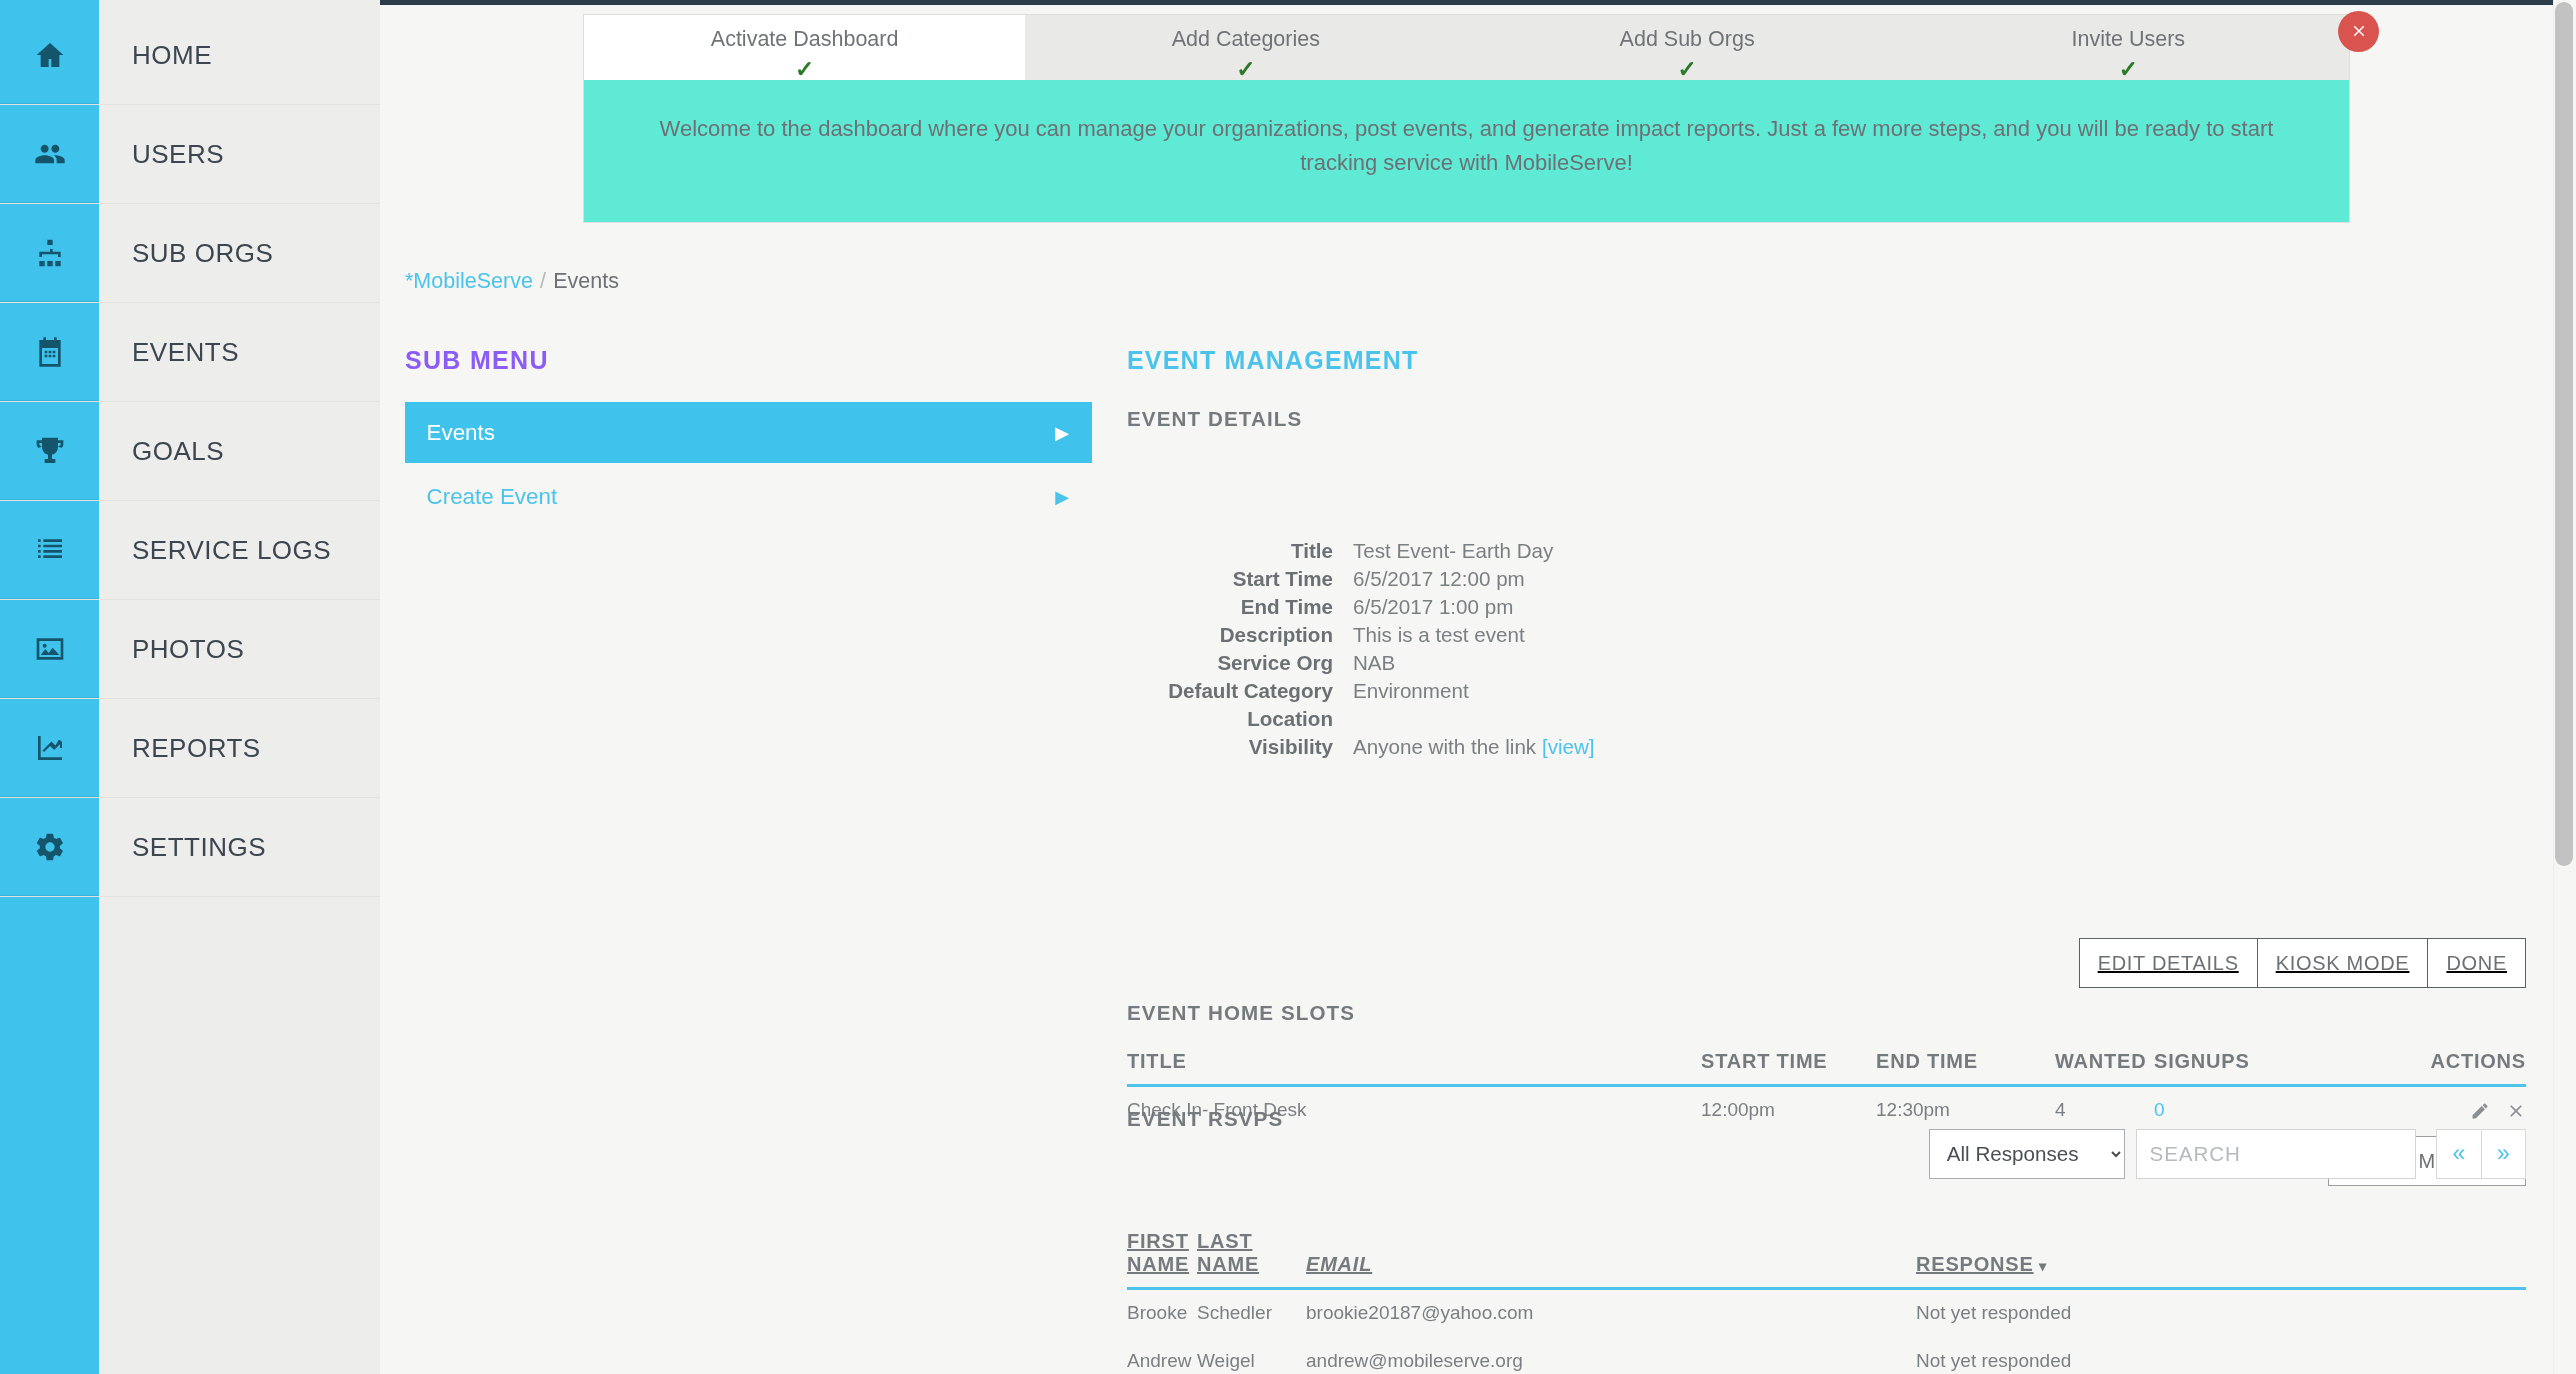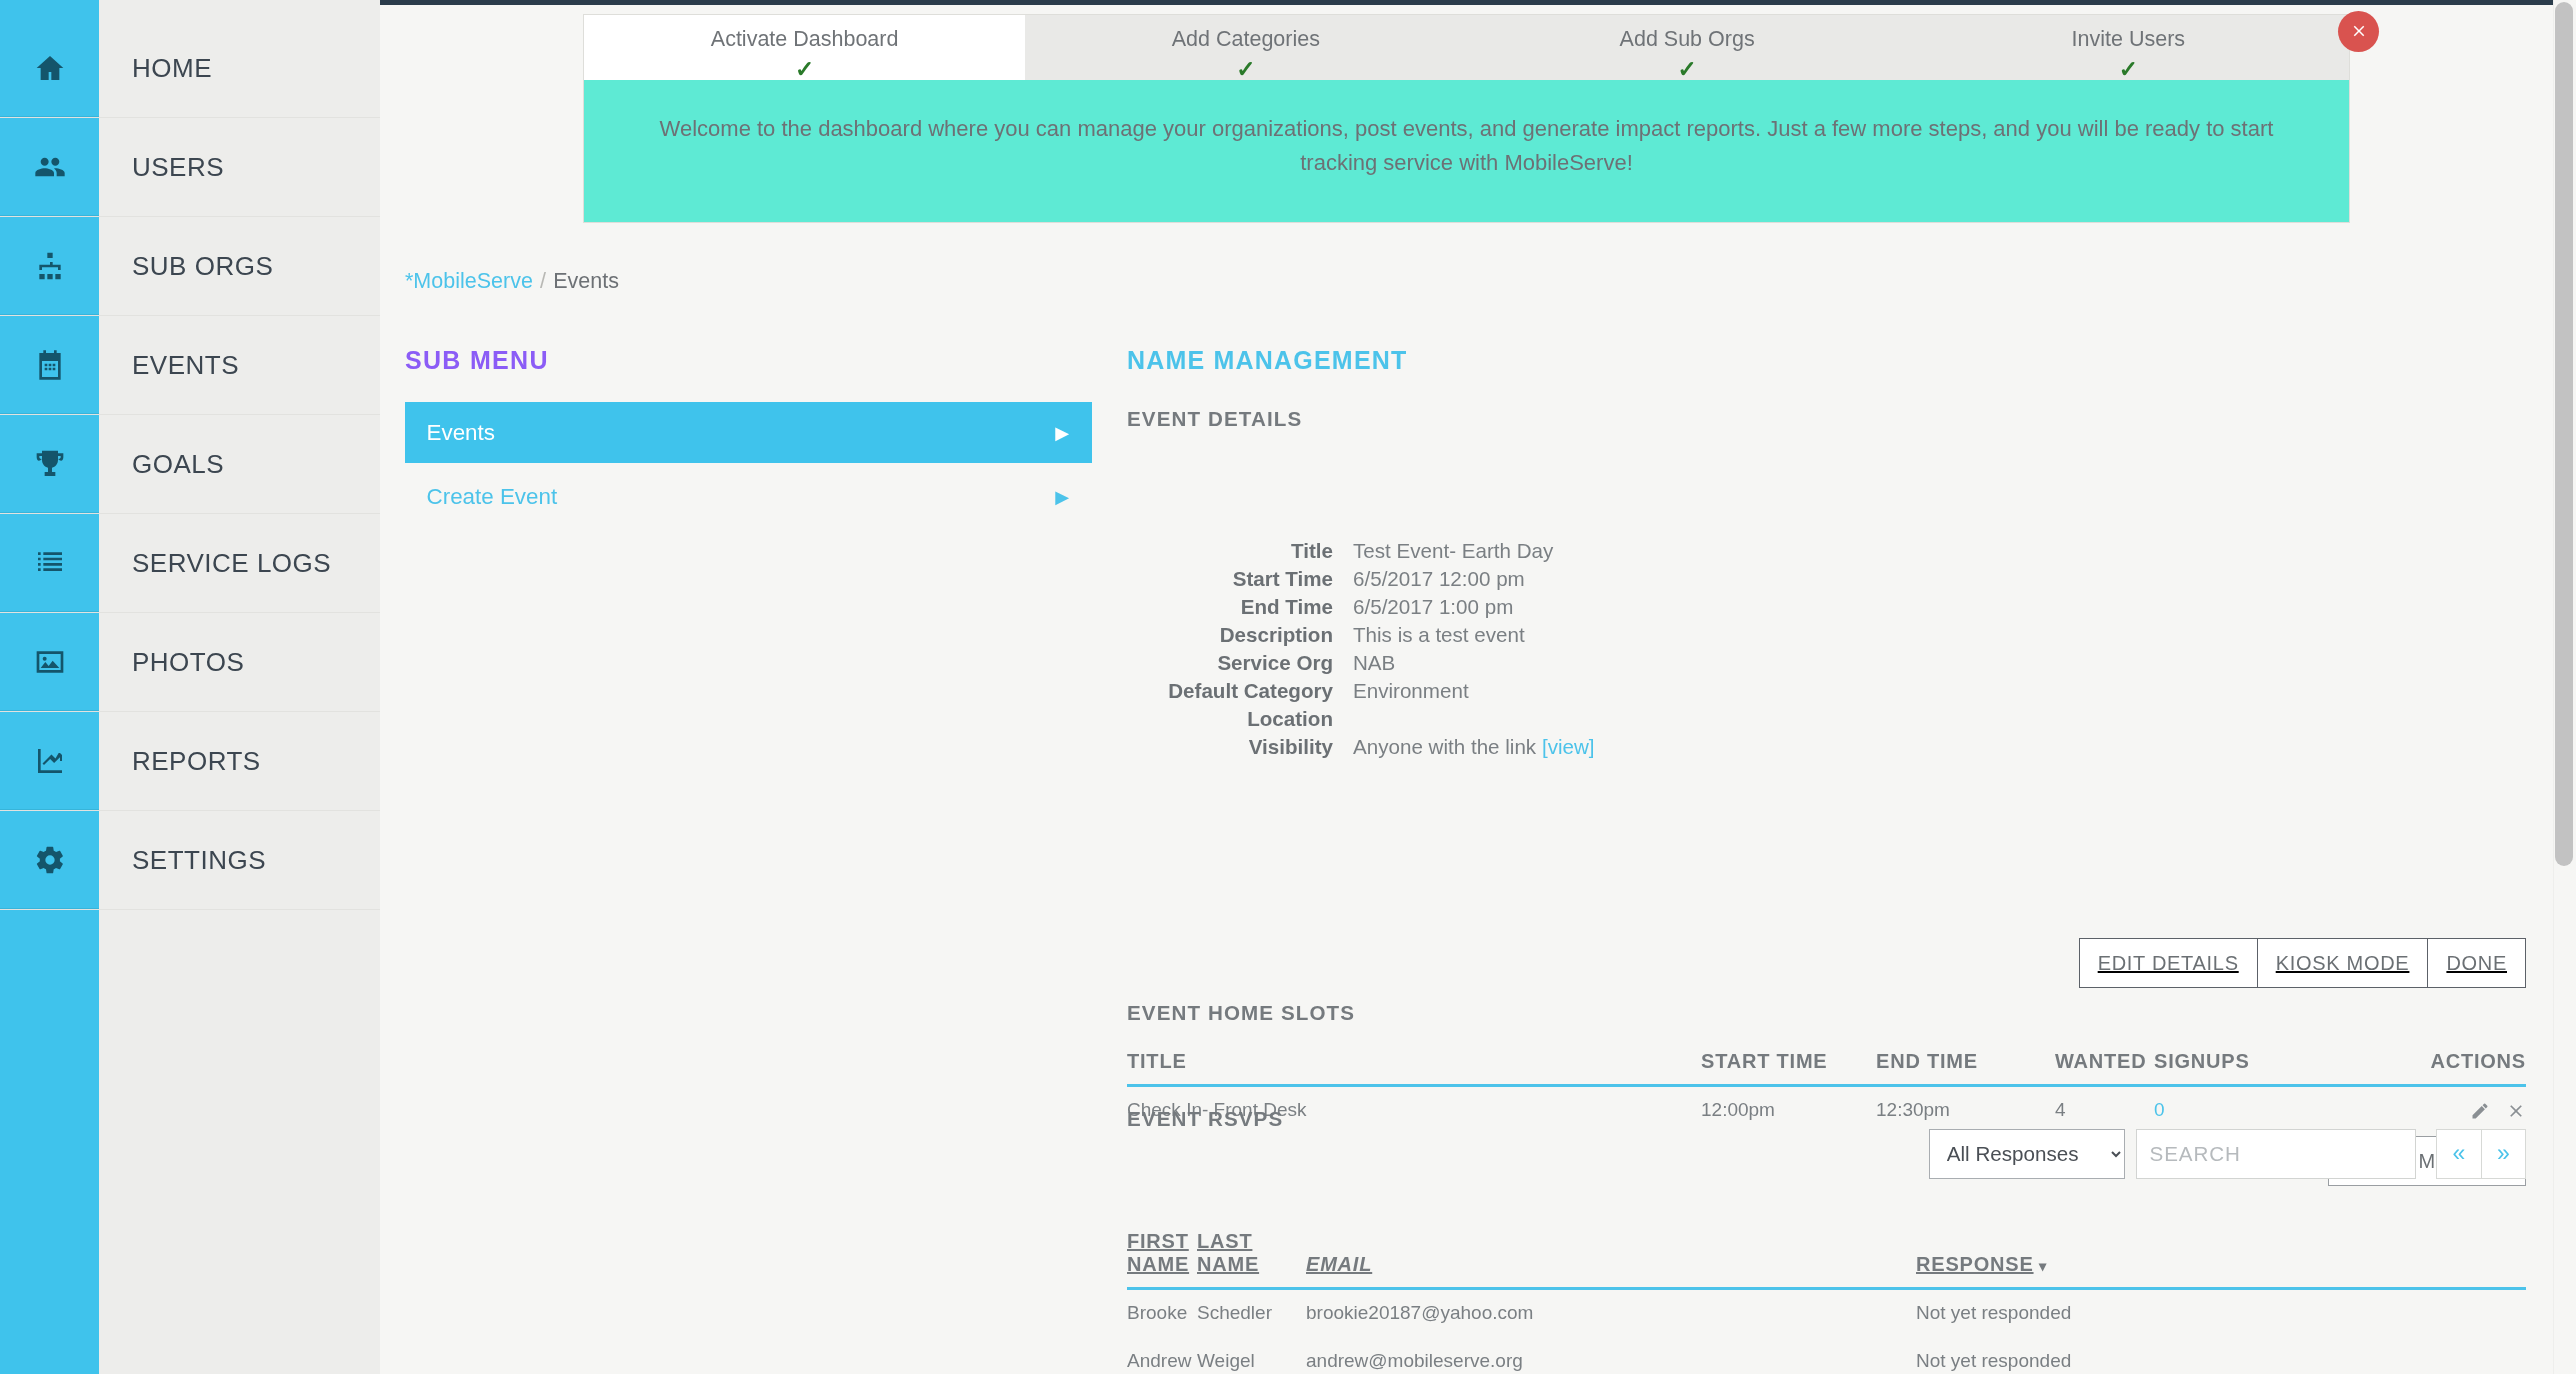--- a/index.html
+++ b/index.html
@@ -212,21 +212,21 @@
 </style>
 </head>
 <body>
 
 <div id="app">
 
   <div class="top-strip"></div>
 
   <nav class="sidebar">
     <div class="sidebar-iconcol"></div>
-    <div id="nav-items" style="position:relative;z-index:2;padding-top:19px;">
+    <div id="nav-items" style="position:relative;z-index:2;padding-top:6px;">
         <div class="nav-item">
           <div class="nav-icon">
             <svg viewBox="0 0 24 24">
               <path d="M12 3L2 12h3v9h6v-6h2v6h6v-9h3z"></path>
             </svg>
           </div>
           <div class="nav-label">HOME</div>
         </div>
         <div class="nav-item">
           <div class="nav-icon">
@@ -334,21 +334,21 @@
           <span class="caret">▶</span>
         </div>
         <div class="submenu-item link">
           <span>Create Event</span>
           <span class="caret">▶</span>
         </div>
       </div>
   </aside>
 
   <main class="main">
-    <h1>NAME MANAGEMENT</h1>
+    <h1>EVENT MANAGEMENT</h1>
 
     <div class="section-title">EVENT DETAILS</div>
 
     <div class="details" id="detail-rows">
         <div class="detail-row">
           <div class="detail-label">Title</div>
           <div class="detail-value"><span>Test Event- Earth Day</span></div>
         </div>
         <div class="detail-row">
           <div class="detail-label">Start Time</div>

